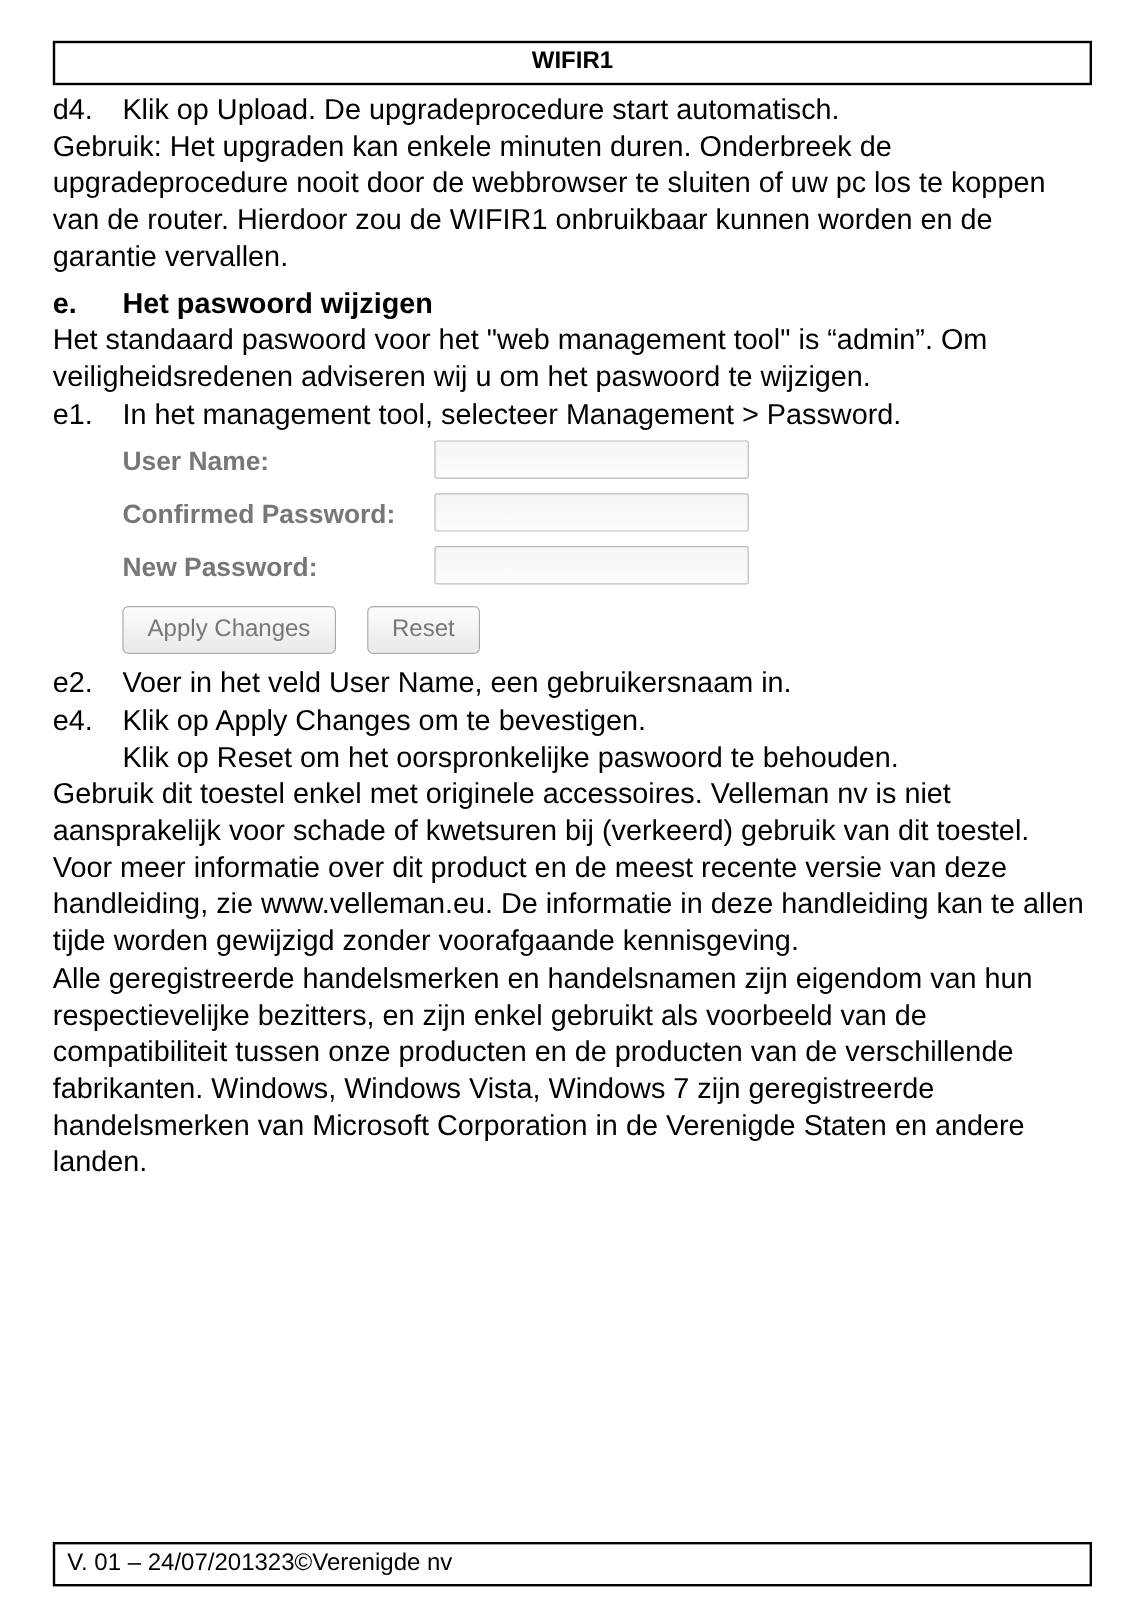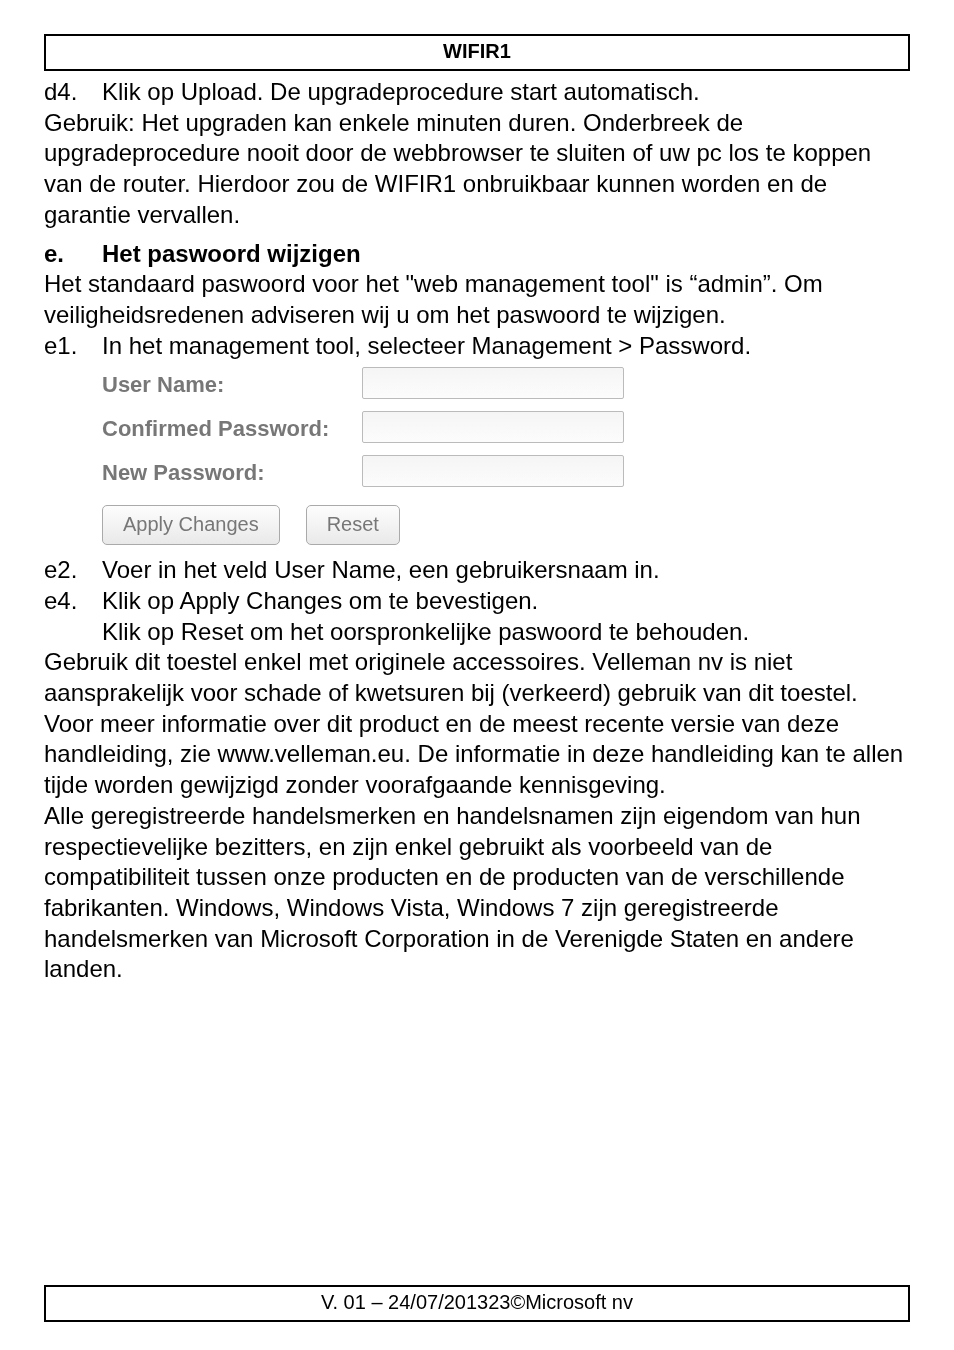--- a/index.html
+++ b/index.html
@@ -14,21 +14,21 @@
 .sec{font-weight:700;margin-top:8px}
 .sec .num{font-weight:700}
 .formbox{margin:6px 0 10px 58px;width:580px}
 .formrow{display:flex;align-items:flex-end;margin-bottom:12px}
 .formrow .lbl{flex:0 0 260px;color:#777;font-weight:700;font-size:22px;font-family:Arial,Helvetica,sans-serif}
 .formrow .inp{flex:0 0 260px;height:30px;border:1px solid #bbb;background:linear-gradient(#f5f5f5,#fcfcfc);border-radius:2px}
 .btnrow{display:flex;gap:26px;margin-top:18px;margin-left:0}
 .btn{border:1px solid #aaa;border-radius:5px;background:linear-gradient(#fdfdfd,#e9e9e9);color:#777;font-family:Arial,Helvetica,sans-serif;font-size:20px;padding:6px 20px;display:inline-block}
 .boldblk{font-weight:700;margin-top:22px}
 .ftrwrap{position:absolute;left:44px;right:44px;bottom:28px}
-.ftrbox{border:2px solid #000;padding:4px 10px 6px 10px;display:flex;justify-content:center;font-size:20px}
+.ftrbox{border:2px solid #000;padding:4px 10px 6px 10px;display:flex;justify-content:flex-start;font-size:20px}
 b{font-weight:400}
 </style>
 </head>
 <body>
 <div class="page">
 
 <div class="hdrbox">
   <span>WIFIR1</span>
 </div>
 
@@ -97,17 +97,17 @@
   <p class="boldblk"><b>Gebruik dit toestel enkel met originele accessoires. Velleman nv is niet aansprakelijk voor schade of kwetsuren bij (verkeerd) gebruik van dit toestel. Voor meer informatie over dit product en de meest recente versie van deze handleiding, zie www.velleman.eu. De informatie in deze handleiding kan te allen tijde worden gewijzigd zonder voorafgaande kennisgeving.</b></p>
 
   <p>Alle geregistreerde handelsmerken en handelsnamen zijn eigendom van hun respectievelijke bezitters, en zijn enkel gebruikt als voorbeeld van de compatibiliteit tussen onze producten en de producten van de verschillende fabrikanten. Windows, Windows Vista, Windows 7 zijn geregistreerde handelsmerken van Microsoft Corporation in de Verenigde Staten en andere landen.</p>
 
 </div>
 
 <div class="ftrwrap">
   <div class="ftrbox">
     <span>V. 01 – 24/07/2013</span>
     <span>23</span>
-    <span>©Microsoft nv</span>
+    <span>©Verenigde nv</span>
   </div>
 </div>
 
 </div>
 
 </body></html>

